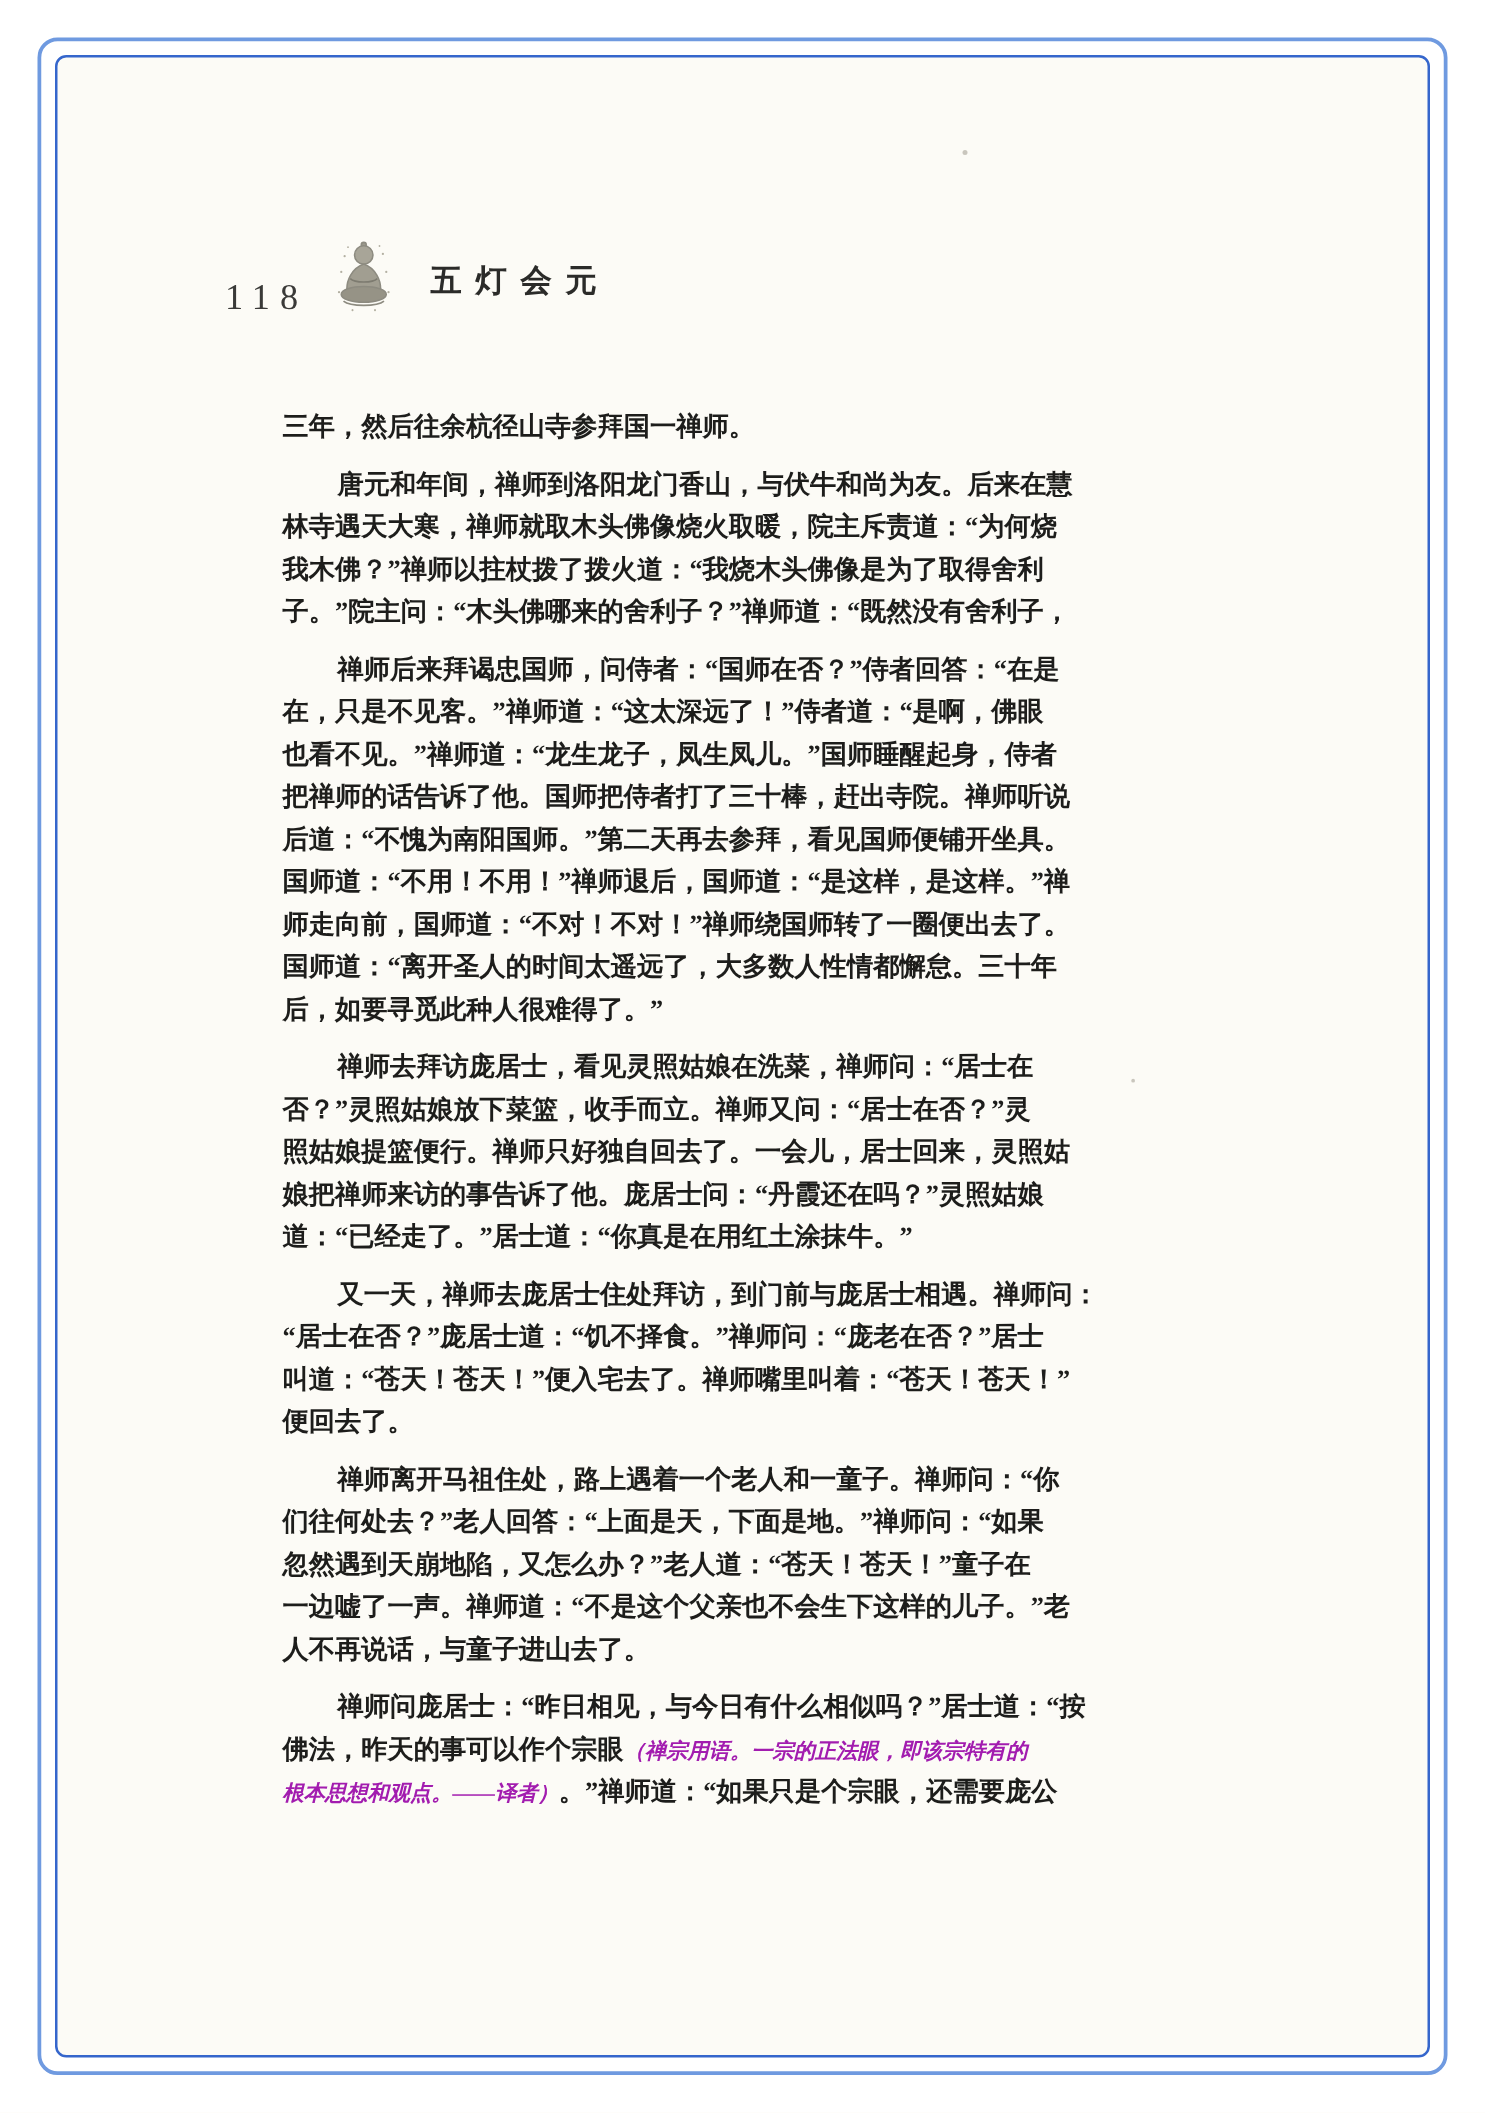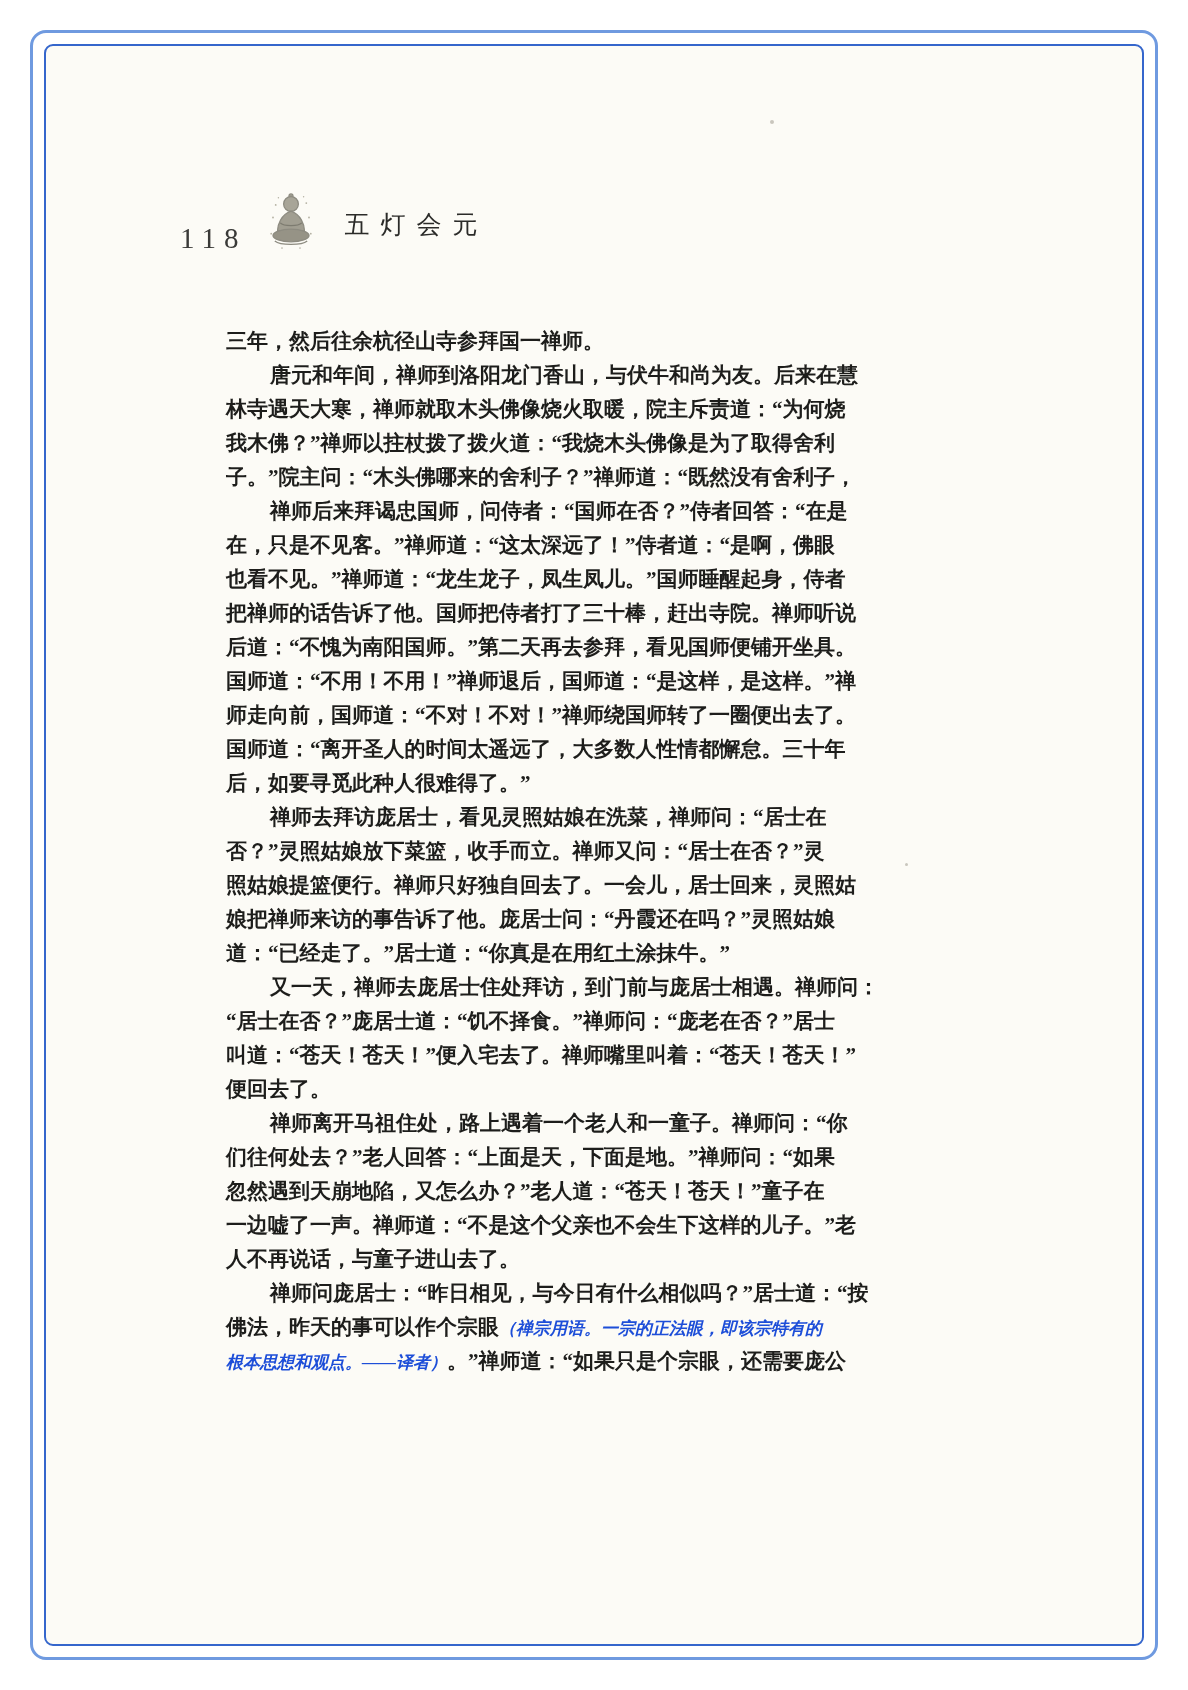--- a/index.html
+++ b/index.html
@@ -24,33 +24,33 @@
   .header {
     position:absolute; left:180px; top:192px;
     display:flex; align-items:center; gap:18px;
     height:64px;
   }
   .page-number {
     font-size:29px; letter-spacing:8px; color:#3a3a38;margin-top:28px;
   }
   .buddha { width:54px; height:64px; }
   .book-title {
-    font-size:25px; font-weight:400; letter-spacing:11px; color:#2b2b29;
+    font-size:25px; font-weight:700; letter-spacing:11px; color:#2b2b29;
     padding-left:8px;
   }
   .text-block {
     position:absolute; left:226px; top:324px; width:676px;
   }
   .line {
     font-size:21px; line-height:34px; height:34px;
     white-space:nowrap; color:#1d1d1b;font-weight:bold;
   }
-  .line.indent { text-indent:44px; }
+  .line.indent { text-indent:44px;margin-top:12px; }
   .seg.small {
-    font-size:17px; font-style:italic; color:#1d4ed8;
+    font-size:17px; font-style:italic; color:#a21caf;
   }
   .speck {
     position:absolute; width:4px; height:4px; border-radius:50%;
     background:#c9c6bd;
   }
   .speck.s1 { left:770px; top:120px; }
   .speck.s2 { left:905px; top:863px; width:3px; height:3px; }
 </style>
 </head>
 <body style="--frame-outer: #6f9ae0; --frame-inner: #3566cc; --page-bg: #fcfbf6;">

